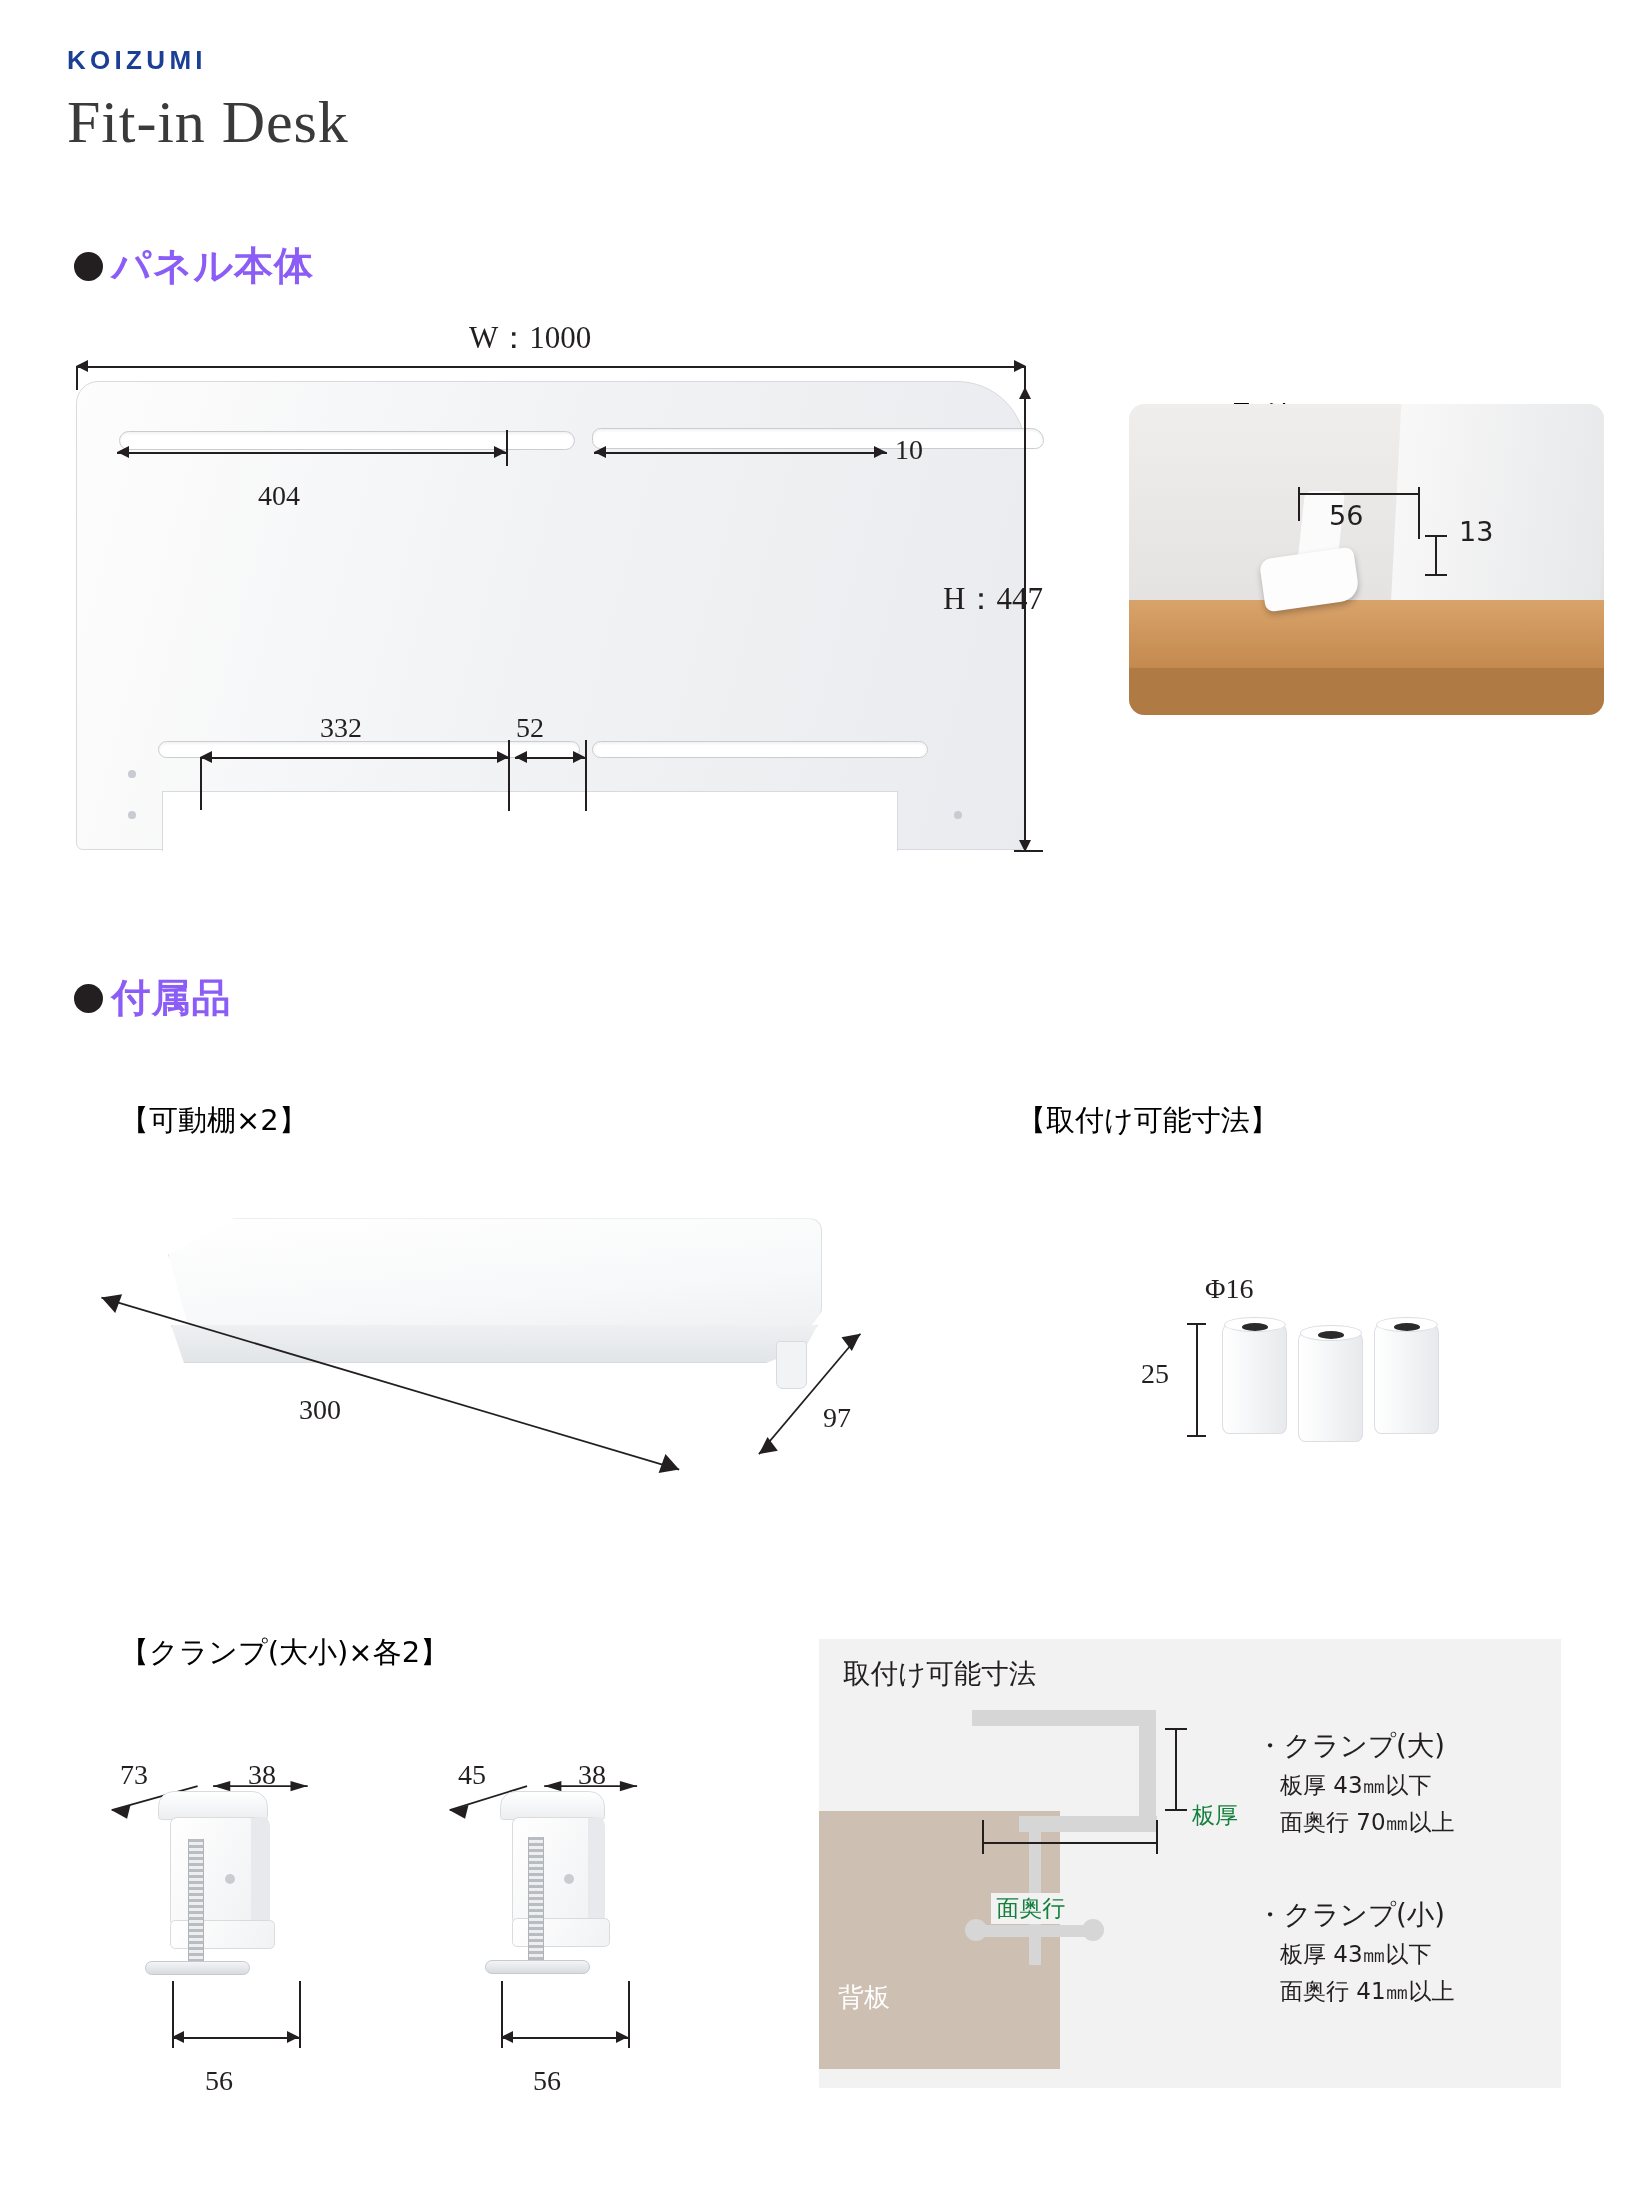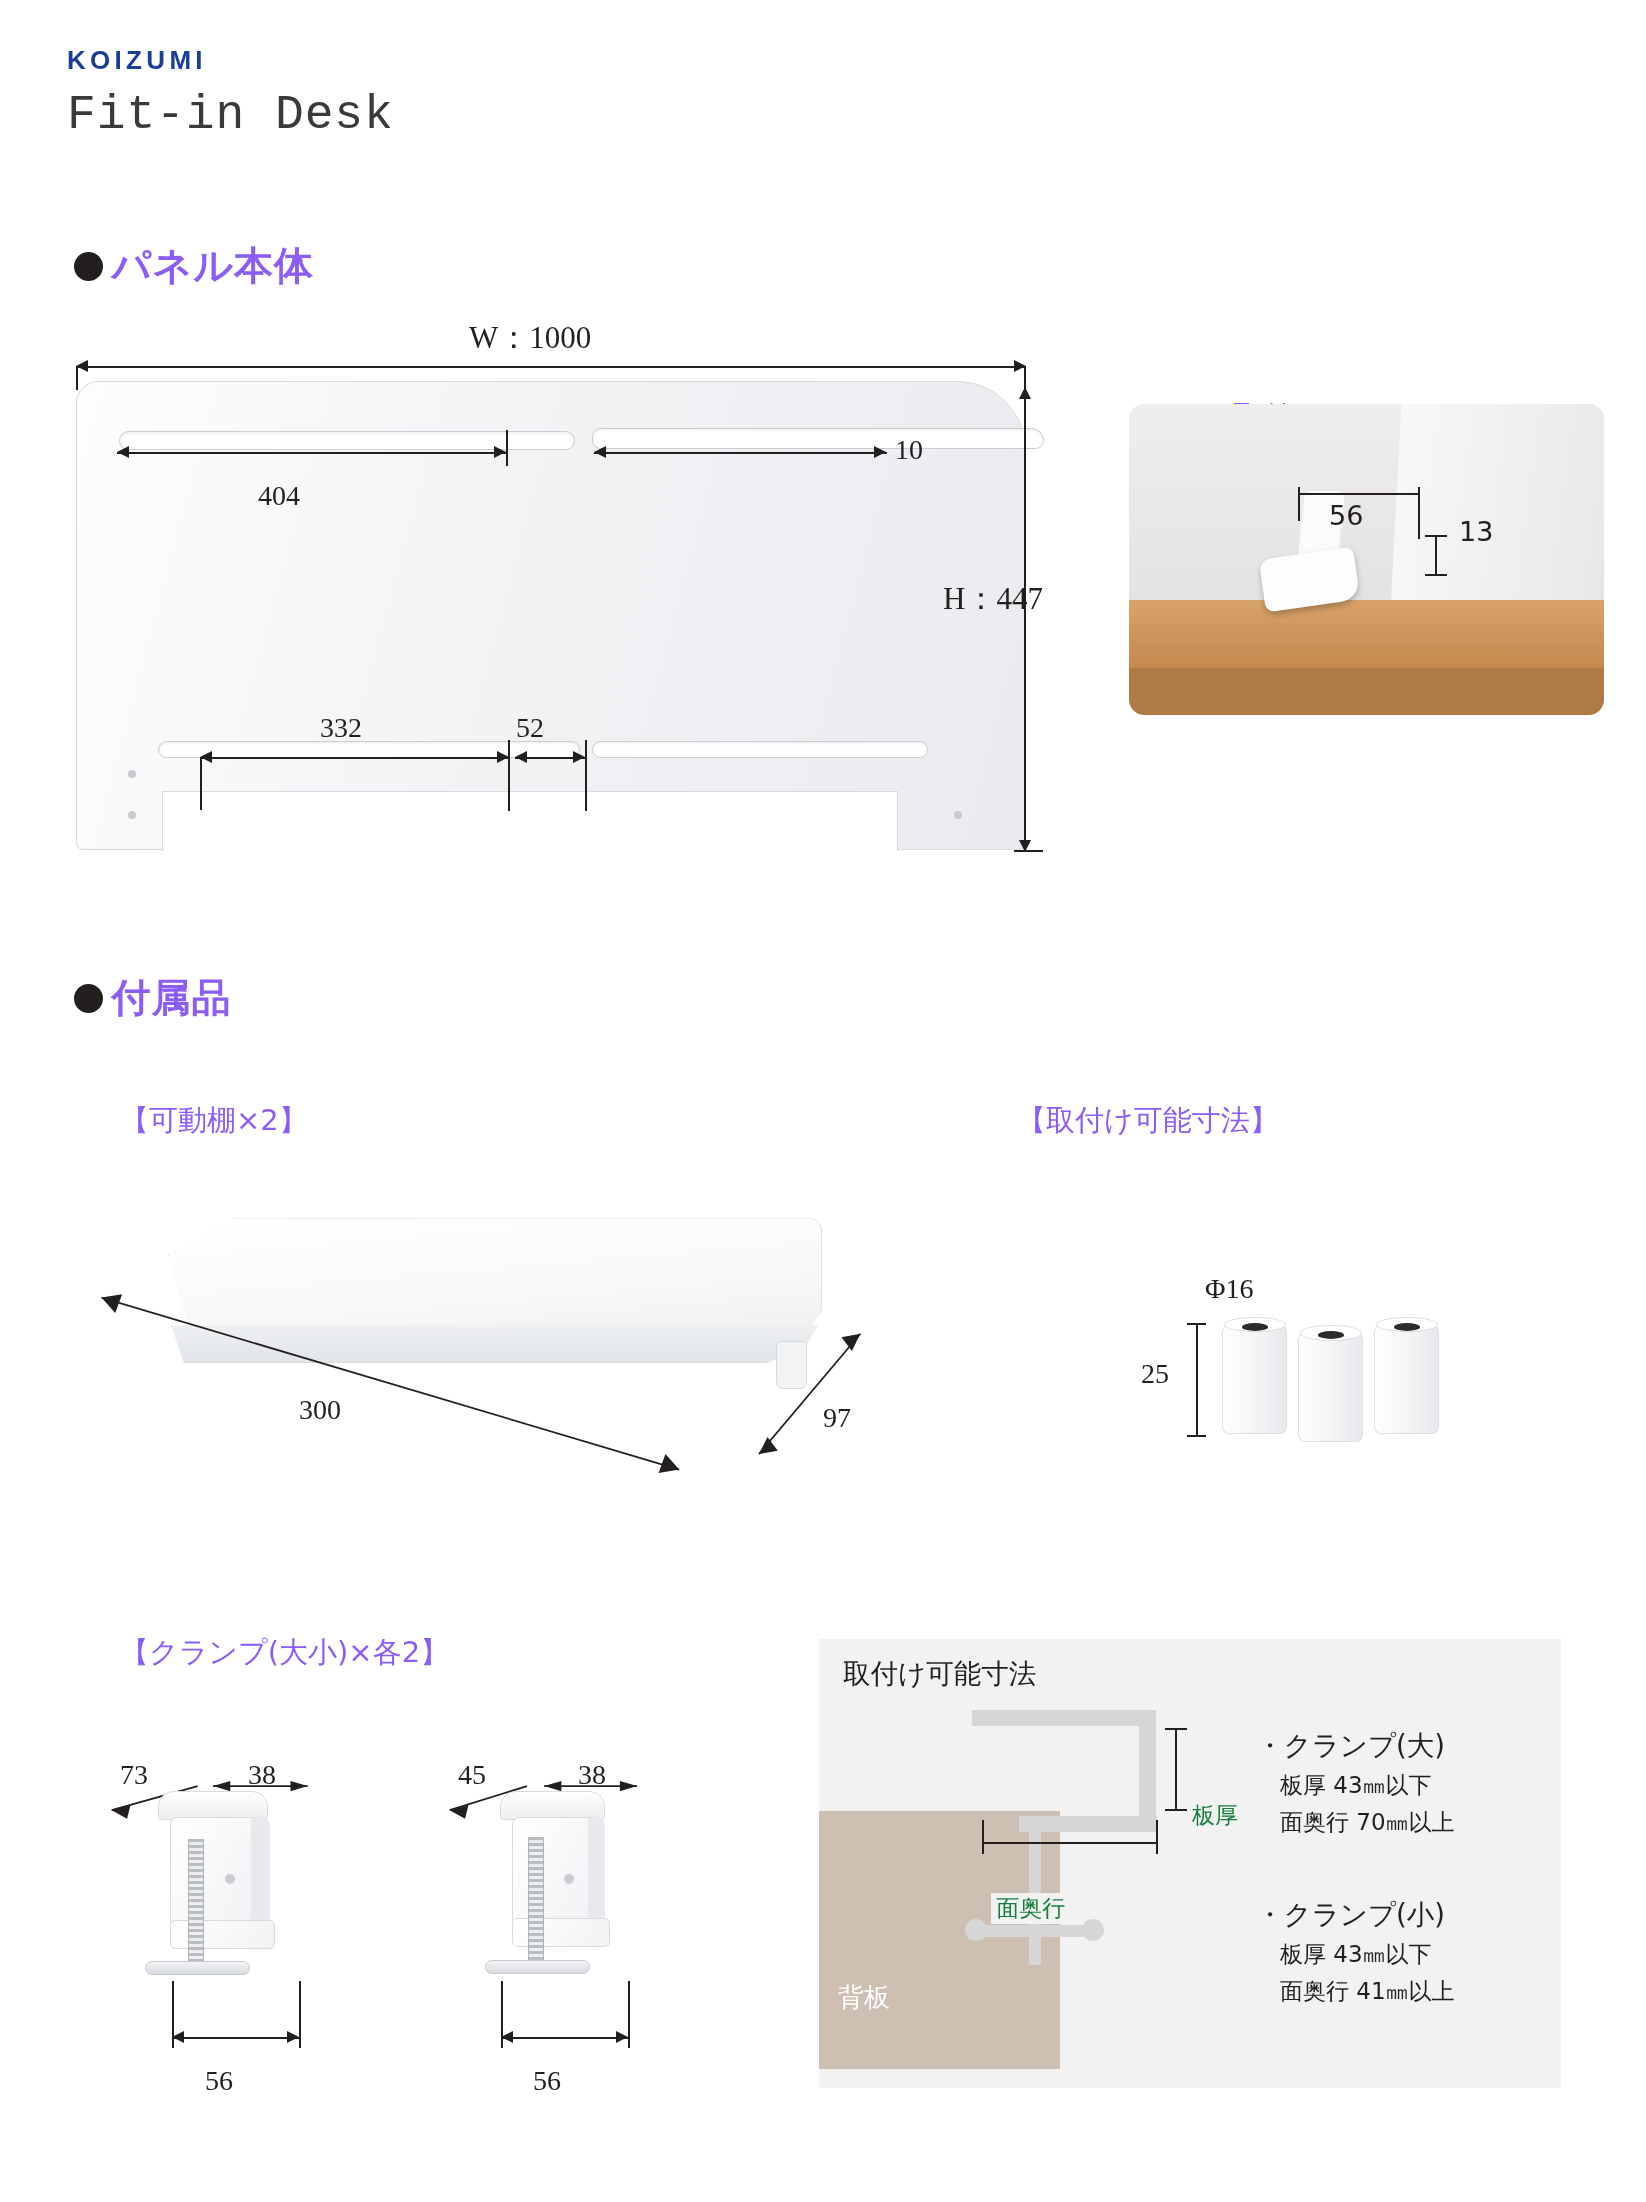--- a/index.html
+++ b/index.html
@@ -28,24 +28,24 @@
   }
   .brand-koizumi {
     font-size: 26px;
     font-weight: bold;
     letter-spacing: 4.3px;
     color: #1b3f94;
     font-family: "Liberation Sans", sans-serif;
   }
   .brand-fitin {
     margin-top: 12px;
-    font-size: 48px;
+    font-size: 60px;
     letter-spacing: 0.9px;
     color: #3a3a3a;
-    font-family: Liberation Mono, monospace;
+    font-family: Liberation Serif, serif;
     font-weight: 400;
   }
   .note {
     position: absolute;
     right: 67px;
     top: 48px;
     font-size: 26px;
     letter-spacing: 0px;
     color: #231f20;
     font-family: "DejaVu Sans", sans-serif;
@@ -68,21 +68,21 @@
     background: #231f20;
     margin-right: 8.6px;
     vertical-align: -1.7px;
   }
   #sec-panel { left: 74px; top: 239px; }
   #sec-parts { left: 74px; top: 971px; }
 
   .sub-head {
     position: absolute;
     font-size: 29px;
-    color: #8b5cf6;
+    color: #000000;
     font-family: "DejaVu Sans", sans-serif;
   }
 
   .dim-txt {
     position: absolute;
     font-size: 28px;
     color: #231f20;
     font-family: Liberation Serif, serif;
     white-space: nowrap;
   }

